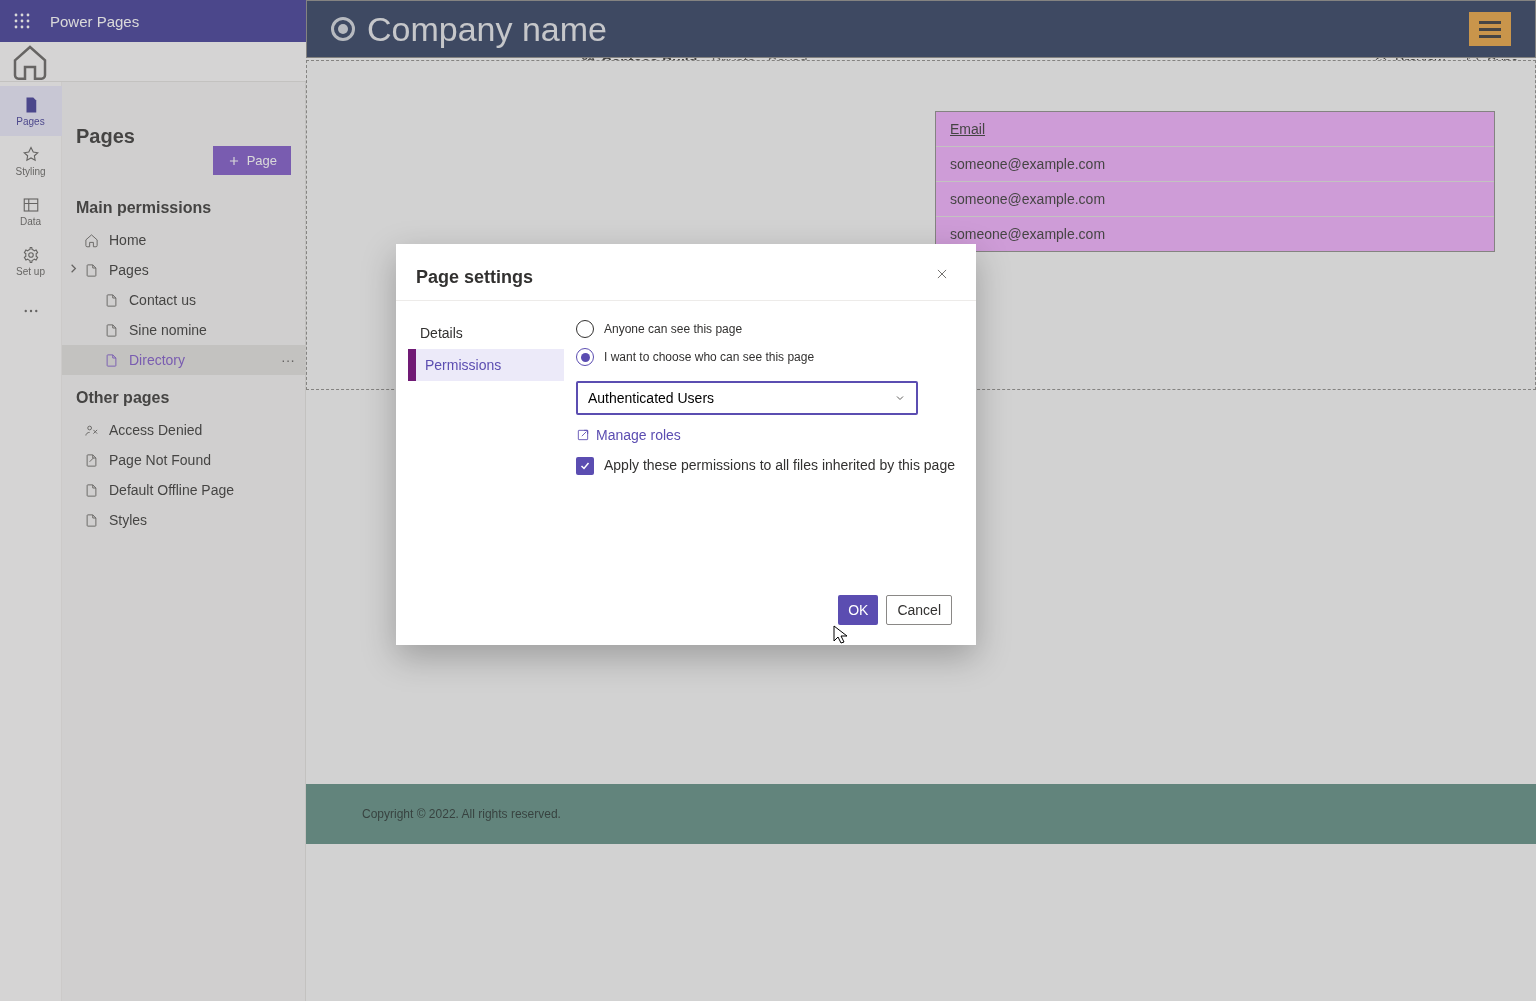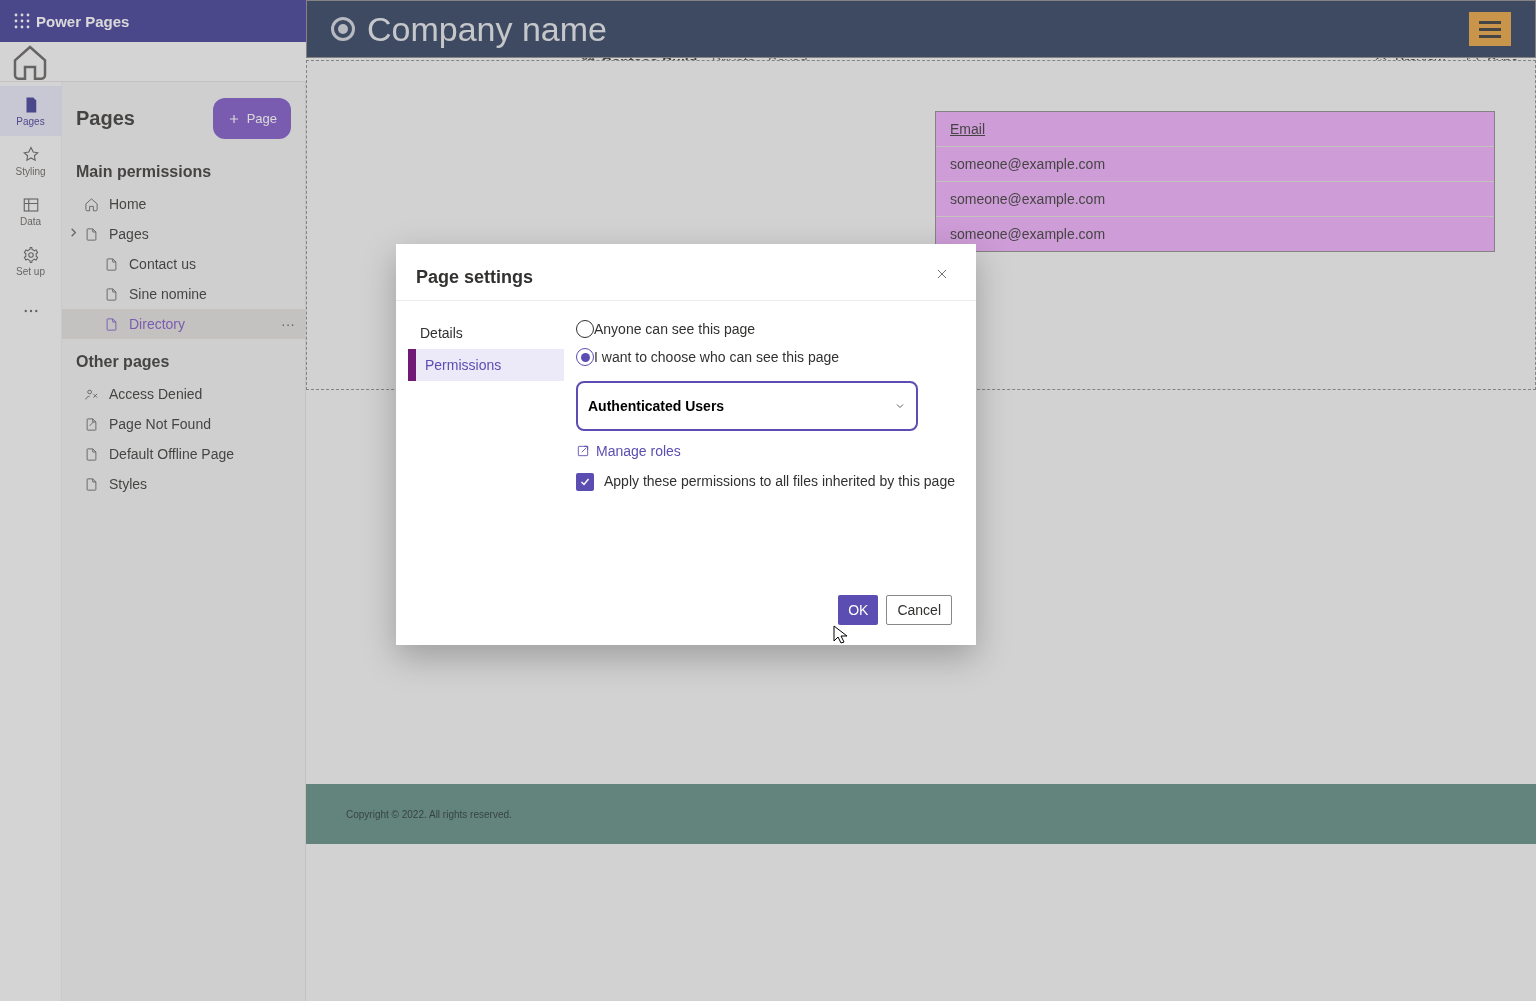--- a/index.html
+++ b/index.html
@@ -2,21 +2,21 @@
 <html><head>
 <meta charset="utf-8">
 <style>
 * { box-sizing: border-box; margin: 0; padding: 0; font-family: "Segoe UI", sans-serif; }
 body { width: 1536px; height: 1001px; overflow: hidden; background: #faf9f8; position: relative; }
 
 
 .top-header { height: 42px; background: #3b3594; color: #fff; display: flex; align-items: center; padding: 0 8px; }
 .waffle { width: 28px; height: 28px; display: flex; align-items: center; justify-content: center; cursor: pointer; }
 .waffle svg { width: 16px; height: 16px; }
-.brand { font-size: 15px; font-weight: 700; }
+.brand { margin-left: 14px; font-size: 15px; font-weight: 400; }
 .top-header .spacer { flex: 1; }
 .env-picker { display: flex; align-items: center; gap: 10px; margin-right: 8px; cursor: pointer; }
 .env-icon svg { width: 18px; height: 18px; }
 .env-text { display: flex; flex-direction: column; line-height: 1.15; }
 .env-label { font-size: 10px; opacity: .9; }
 .env-name { font-size: 13px; }
 .hdr-icon { width: 40px; height: 42px; display: flex; align-items: center; justify-content: center; cursor: pointer; }
 .hdr-icon svg { width: 18px; height: 18px; stroke: #fff; }
 .avatar { width: 30px; height: 30px; border-radius: 50%; border: 1px solid #fff; display: flex; align-items: center; justify-content: center; font-size: 11px; margin: 0 6px; cursor: pointer; }
 
@@ -37,21 +37,21 @@
 .main-area { display: flex; height: calc(1001px - 82px); }
 .rail { width: 62px; background: #faf9f8; border-right: 1px solid #edebe9; display: flex; flex-direction: column; align-items: center; padding-top: 4px; }
 .rail-item { width: 62px; height: 50px; display: flex; flex-direction: column; align-items: center; justify-content: center; gap: 2px; cursor: pointer; font-size: 10px; color: #605e5c; }
 .rail-item.active { background: #e8e6f8; color: #3b3594; }
 .rail-item svg { width: 18px; height: 18px; }
 
 
 .sidebar { width: 244px; background: #f3f2f1; border-right: 1px solid #e1dfdd; padding: 0; overflow-y: auto; }
 .sidebar-header { display: flex; align-items: center; justify-content: space-between; padding: 16px 14px 10px; }
 .sidebar-title { font-size: 20px; font-weight: 600; color: #323130; }
-.add-page-btn { background: #7a52c7; color: #fff; border: none; border-radius: 12px; padding: 13px 14px; font-size: 13px; display: flex; align-items: center; gap: 6px; cursor: pointer; }
+.add-page-btn { background: #7a52c7; color: #fff; border: none; border-radius: 0; padding: 7px 14px; font-size: 13px; display: flex; align-items: center; gap: 6px; cursor: pointer; margin-top: 48px; }
 .section-title { font-size: 16px; font-weight: 600; color: #323130; padding: 14px 14px 8px; }
 .nav-item { display: flex; align-items: center; gap: 10px; padding: 7px 14px 7px 22px; font-size: 14px; color: #323130; cursor: pointer; position: relative; }
 .nav-item.indent { padding-left: 42px; }
 .nav-item.selected { background: #e1dfdd; color: #7a52c7; font-weight: 500; }
 .nav-item svg { width: 15px; height: 15px; flex-shrink: 0; }
 .nav-item .expand { position: absolute; left: 4px; }
 .nav-item .more { position: absolute; right: 10px; color: #605e5c; }
 
 
 .canvas { flex: 1; background: #f5f5f5; position: relative; padding: 14px; }
@@ -65,40 +65,40 @@
 .hamburger { margin-left: auto; width: 42px; height: 34px; background: #e9a13b; display: flex; flex-direction: column; align-items: center; justify-content: center; gap: 4px; cursor: pointer; }
 .hamburger span { width: 22px; height: 3px; background: #333; }
 
 .preview-body { border: 1px dashed #8a8886; padding: 54px 40px 60px; min-height: 330px; margin-left: -320px; position: absolute; top: -22px; left: 320px; right: 0; background: #f5f5f5; }
 .data-box { border: 1px solid #8a8886; background: #f0abfc; padding: 0; position: absolute; right: 40px; top: 50px; width: 560px; }
 .data-row { display: flex; }
 .data-cell { flex: 1; padding: 9px 14px; font-size: 14px; color: #323130; border-bottom: 1px solid #e1dfdd; }
 .data-head .data-cell { text-decoration: underline; font-weight: 400; }
 .data-row:last-child .data-cell { border-bottom: none; }
 
-.preview-footer { background: #5a8a7e; padding: 24px 40px; color: #1f2d2a; font-size: 10px; margin-left: -320px; position: absolute; top: 702px; left: 320px; right: 0; height: 60px; display:flex; align-items:center; }
+.preview-footer { background: #5a8a7e; padding: 24px 56px; color: #1f2d2a; font-size: 12px; margin-left: -320px; position: absolute; top: 702px; left: 320px; right: 0; height: 60px; display:flex; align-items:center; }
 
 
 .scrim { position: absolute; inset: 0; background: rgba(120,120,120,.28); }
 
 
 .dialog { position: absolute; left: 396px; top: 244px; width: 580px; background: #fff; box-shadow: 0 12px 32px rgba(0,0,0,.25); display: flex; flex-direction: column; }
 .dialog-hdr { display: flex; align-items: flex-end; justify-content: space-between; padding: 16px 20px 12px; border-bottom: 1px solid #edebe9; }
 .dialog-title { font-size: 18px; font-weight: 600; color: #323130; }
 .close-btn { width: 28px; height: 28px; display: flex; align-items: center; justify-content: center; cursor: pointer; color: #605e5c; }
 .dialog-body { display: flex; min-height: 280px; }
 .dialog-tabs { width: 180px; padding: 16px 12px; }
 .dtab { padding: 8px 12px; font-size: 14px; color: #323130; cursor: pointer; border-radius: 0; }
 .dtab.active { background: #eceaf9; color: #5b4db1; border-left: 8px solid #701a75; padding-left: 9px; }
 .dialog-content { flex: 1; padding: 14px 20px 10px 0; }
-.radio-row { display: flex; align-items: center; padding: 5px 0; font-size: 14px; color: #323130; cursor: pointer; }
+.radio-row { display: flex; align-items: center; gap: 10px; padding: 5px 0; font-size: 12px; color: #323130; cursor: pointer; }
 .radio { width: 18px; height: 18px; border: 1.5px solid #323130; border-radius: 50%; display: flex; align-items: center; justify-content: center; }
 .radio.checked { border-color: #5b4db1; }
 .radio.checked::after { content: ''; width: 9px; height: 9px; background: #5b4db1; border-radius: 50%; }
-.combo { margin-top: 10px; border: 2px solid #5b4db1; border-radius: 8px; height: 50px; display: flex; align-items: center; justify-content: space-between; padding: 0 10px; font-size: 14px; cursor: pointer; width: 342px; font-weight: bold; }
+.combo { margin-top: 10px; border: 2px solid #5b4db1; border-radius: 2px; height: 34px; display: flex; align-items: center; justify-content: space-between; padding: 0 10px; font-size: 14px; cursor: pointer; width: 342px; }
 .link-row { display: flex; align-items: center; gap: 6px; margin-top: 12px; color: #5b4db1; font-size: 14px; cursor: pointer; }
 .check-row { display: flex; align-items: flex-start; gap: 10px; margin-top: 14px; font-size: 14px; color: #323130; }
 .checkbox { width: 18px; height: 18px; background: #5b4db1; border-radius: 2px; display: flex; align-items: center; justify-content: center; color: #fff; flex-shrink: 0; }
 .dialog-footer { display: flex; justify-content: flex-end; gap: 8px; padding: 14px 24px 20px; }
 .btn { height: 30px; padding: 0 10px; font-size: 14px; border-radius: 2px; cursor: pointer; display: flex; align-items: center; }
 .btn-primary { background: #5b4db1; color: #fff; border: none; }
 .btn-secondary { background: #fff; color: #323130; border: 1px solid #8a8886; }
 .cursor { position: absolute; left: 832px; top: 625px; pointer-events: none; }
 </style>
 </head>

